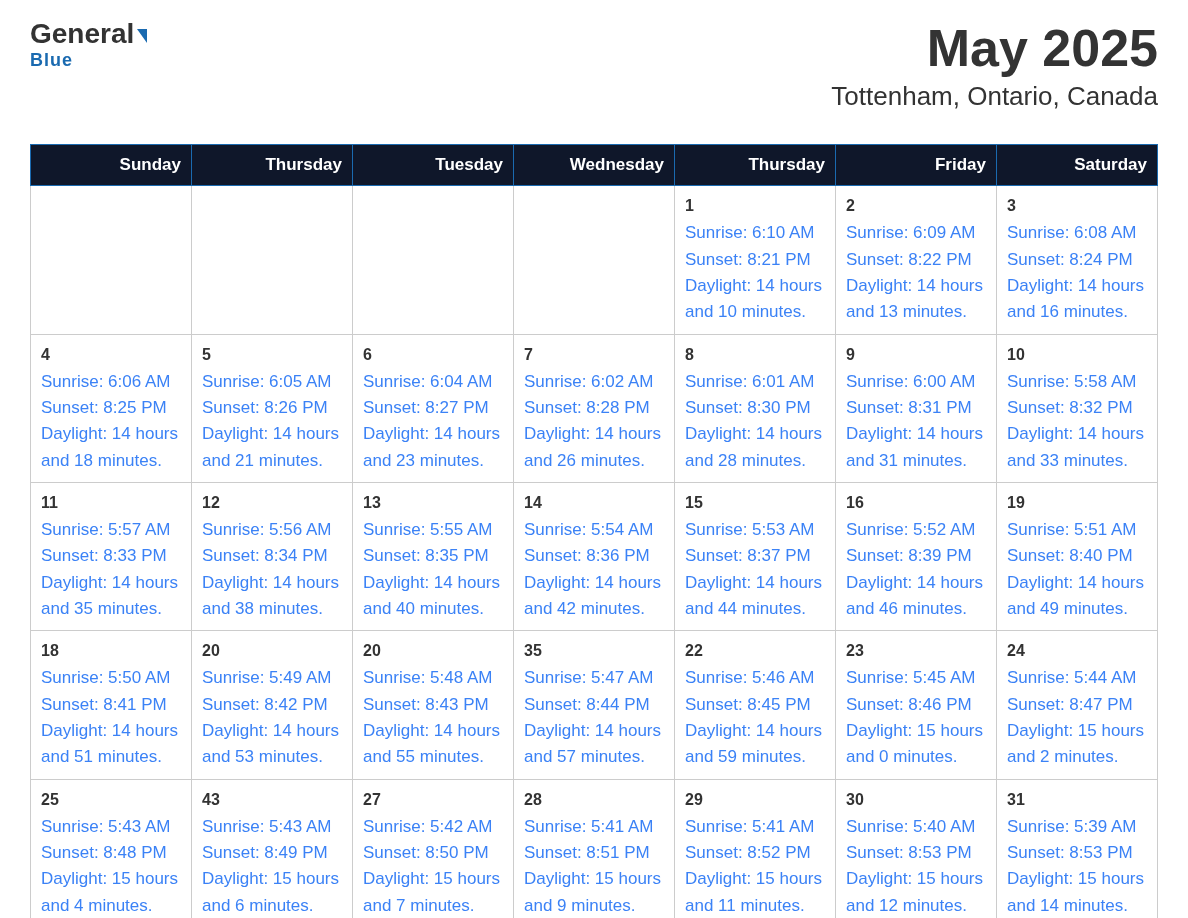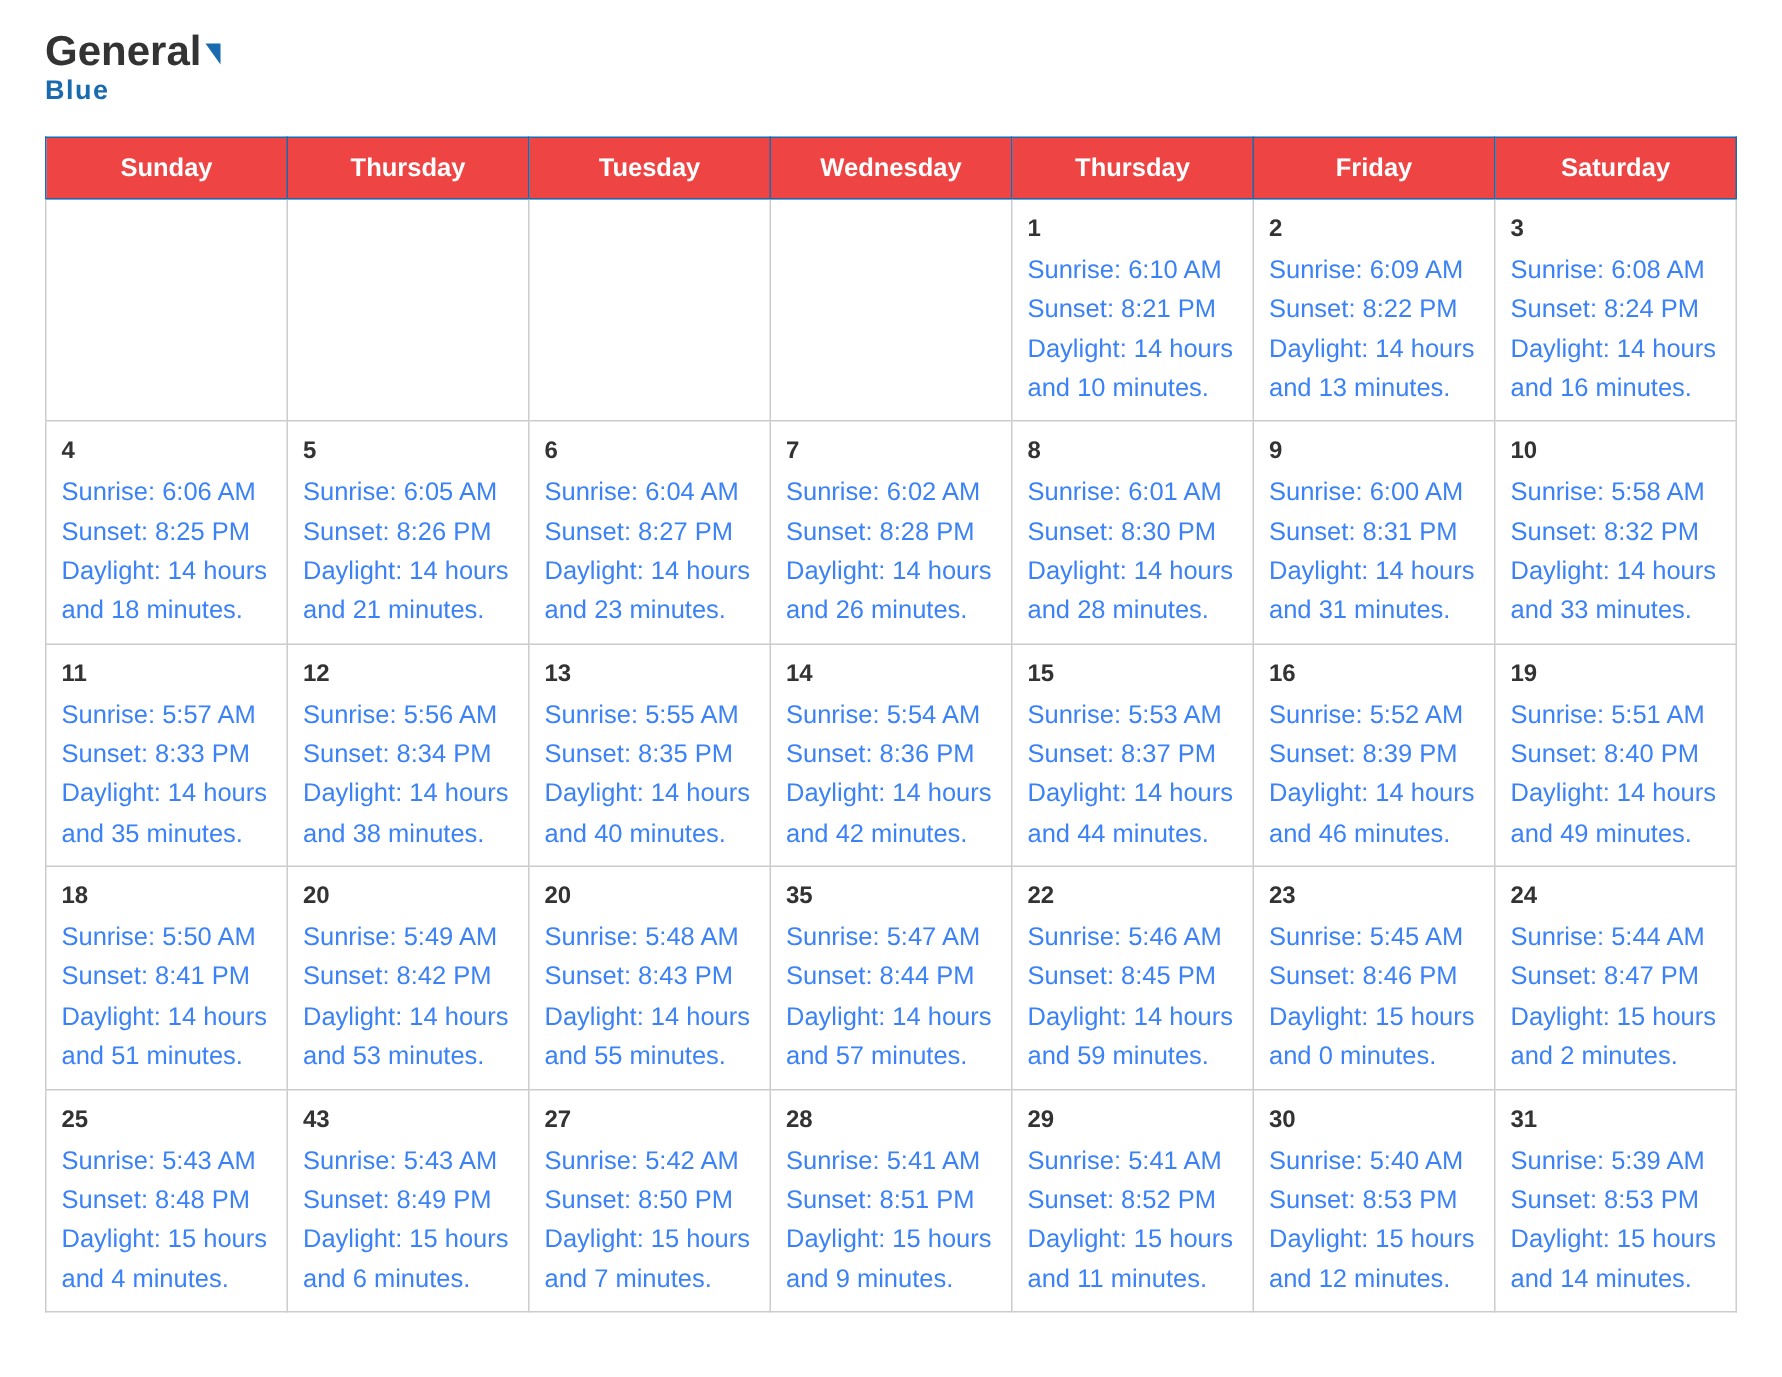--- a/index.html
+++ b/index.html
@@ -8,21 +8,21 @@
       background: #fff;
       color: #333;
       width: 1188px;
       min-height: 918px;
       padding: 20px 30px;
     }
     .header {
       display: flex;
       justify-content: space-between;
       align-items: flex-start;
-      margin-bottom: 20px;
+      margin-bottom: 32px;
     }
     .logo {
       display: flex;
       flex-direction: column;
       align-items: flex-start;
     }
     .logo-text {
       font-size: 28px;
       font-weight: bold;
       color: #333;
@@ -49,26 +49,26 @@
       font-weight: normal;
       color: #333;
       margin-top: 4px;
     }
     .calendar {
       width: 100%;
       border-collapse: collapse;
       border: 1px solid #aaa;
     }
     .calendar thead th {
-      background-color: #ef4444;
+      background-color: #0f172a;
       color: #fff;
       font-size: 17px;
       font-weight: bold;
       padding: 10px 10px;
-      text-align: center;
+      text-align: right;
       border: 1px solid #1a6ab0;
     }
     .calendar tbody td {
       vertical-align: top;
       padding: 8px 10px;
       border: 1px solid #ccc;
       width: 14.28%;
       min-height: 100px;
       font-size: 13.5px;
       line-height: 1.5;
@@ -94,20 +94,24 @@
   </style>
 </head>
 <body>
 
 <div class="header">
   <div class="logo">
     <div class="logo-text">
       General<span style="display:inline-block;width:0;height:0;border-left:10px solid transparent;border-top:14px solid #1a6ab0;margin-left:3px;vertical-align:middle;"></span>
     </div>
     <div class="logo-line">Blue</div>
+  </div>
+  <div class="title-block">
+    <h1>May 2025</h1>
+    <h2>Tottenham, Ontario, Canada</h2>
   </div>
 </div>
 
 <table class="calendar">
   <thead>
     <tr>
     <th>Sunday</th>
         <th>Thursday</th>
         <th>Tuesday</th>
         <th>Wednesday</th>

